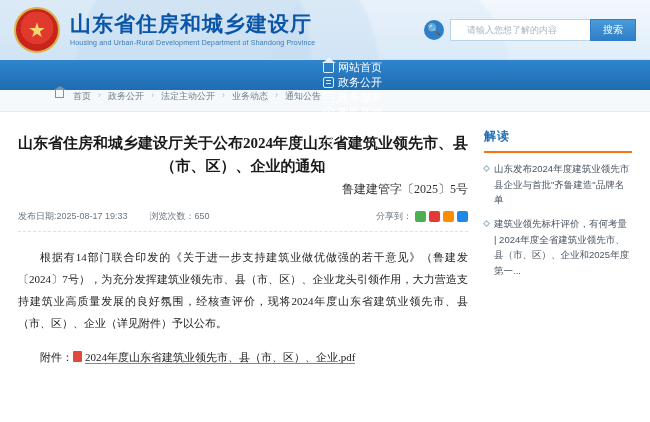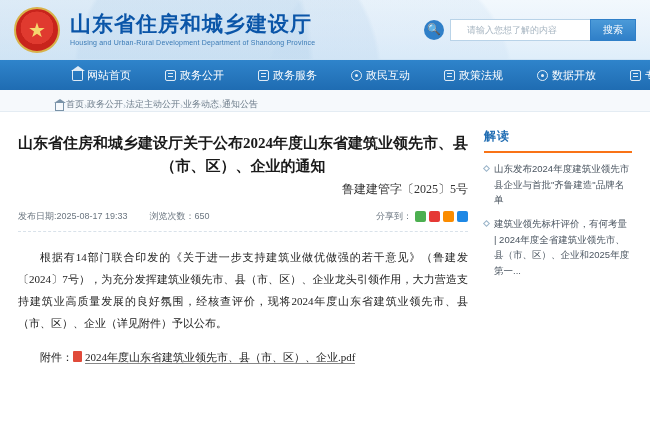--- a/index.html
+++ b/index.html
@@ -108,20 +108,21 @@
     cursor: pointer;
   }
 
   
   .nav {
     height: 30px;
     background: linear-gradient(180deg,#2f84cb,#1f6cb2);
     display: flex;
     align-items: center;
     padding-left: 55px;
+    flex-direction: column;
   }
   .nav-item {
     display: flex;
     align-items: center;
     gap: 4px;
     color: #fff;
     font-size: 11px;
     padding: 0 17px;
     cursor: pointer;
     white-space: nowrap;
@@ -150,25 +151,25 @@
     content:""; position:absolute; left:3px; top:3px; width:3px; height:3px;
     background:rgba(255,255,255,.9); border-radius:50%;
   }
 
   
   .crumb {
     height: 22px;
     background: #f6f9fc;
     border-bottom: 1px solid #e4ecf3;
     display: flex;
-    align-items: flex-end;
+    align-items: flex-start;
     padding-left: 55px;
     font-size: 9px;
     color: #6c7c8a;
-    gap: 0;
+    gap: 7px;
   }
   .crumb .home-ic {
     width: 9px; height: 8px;
     border: 1px solid #7a93a8;
     border-top: none;
     position: relative;
     margin-right: 2px;
   }
   .crumb .home-ic:before {
     content:""; position:absolute; left:-2px; top:-4px;

